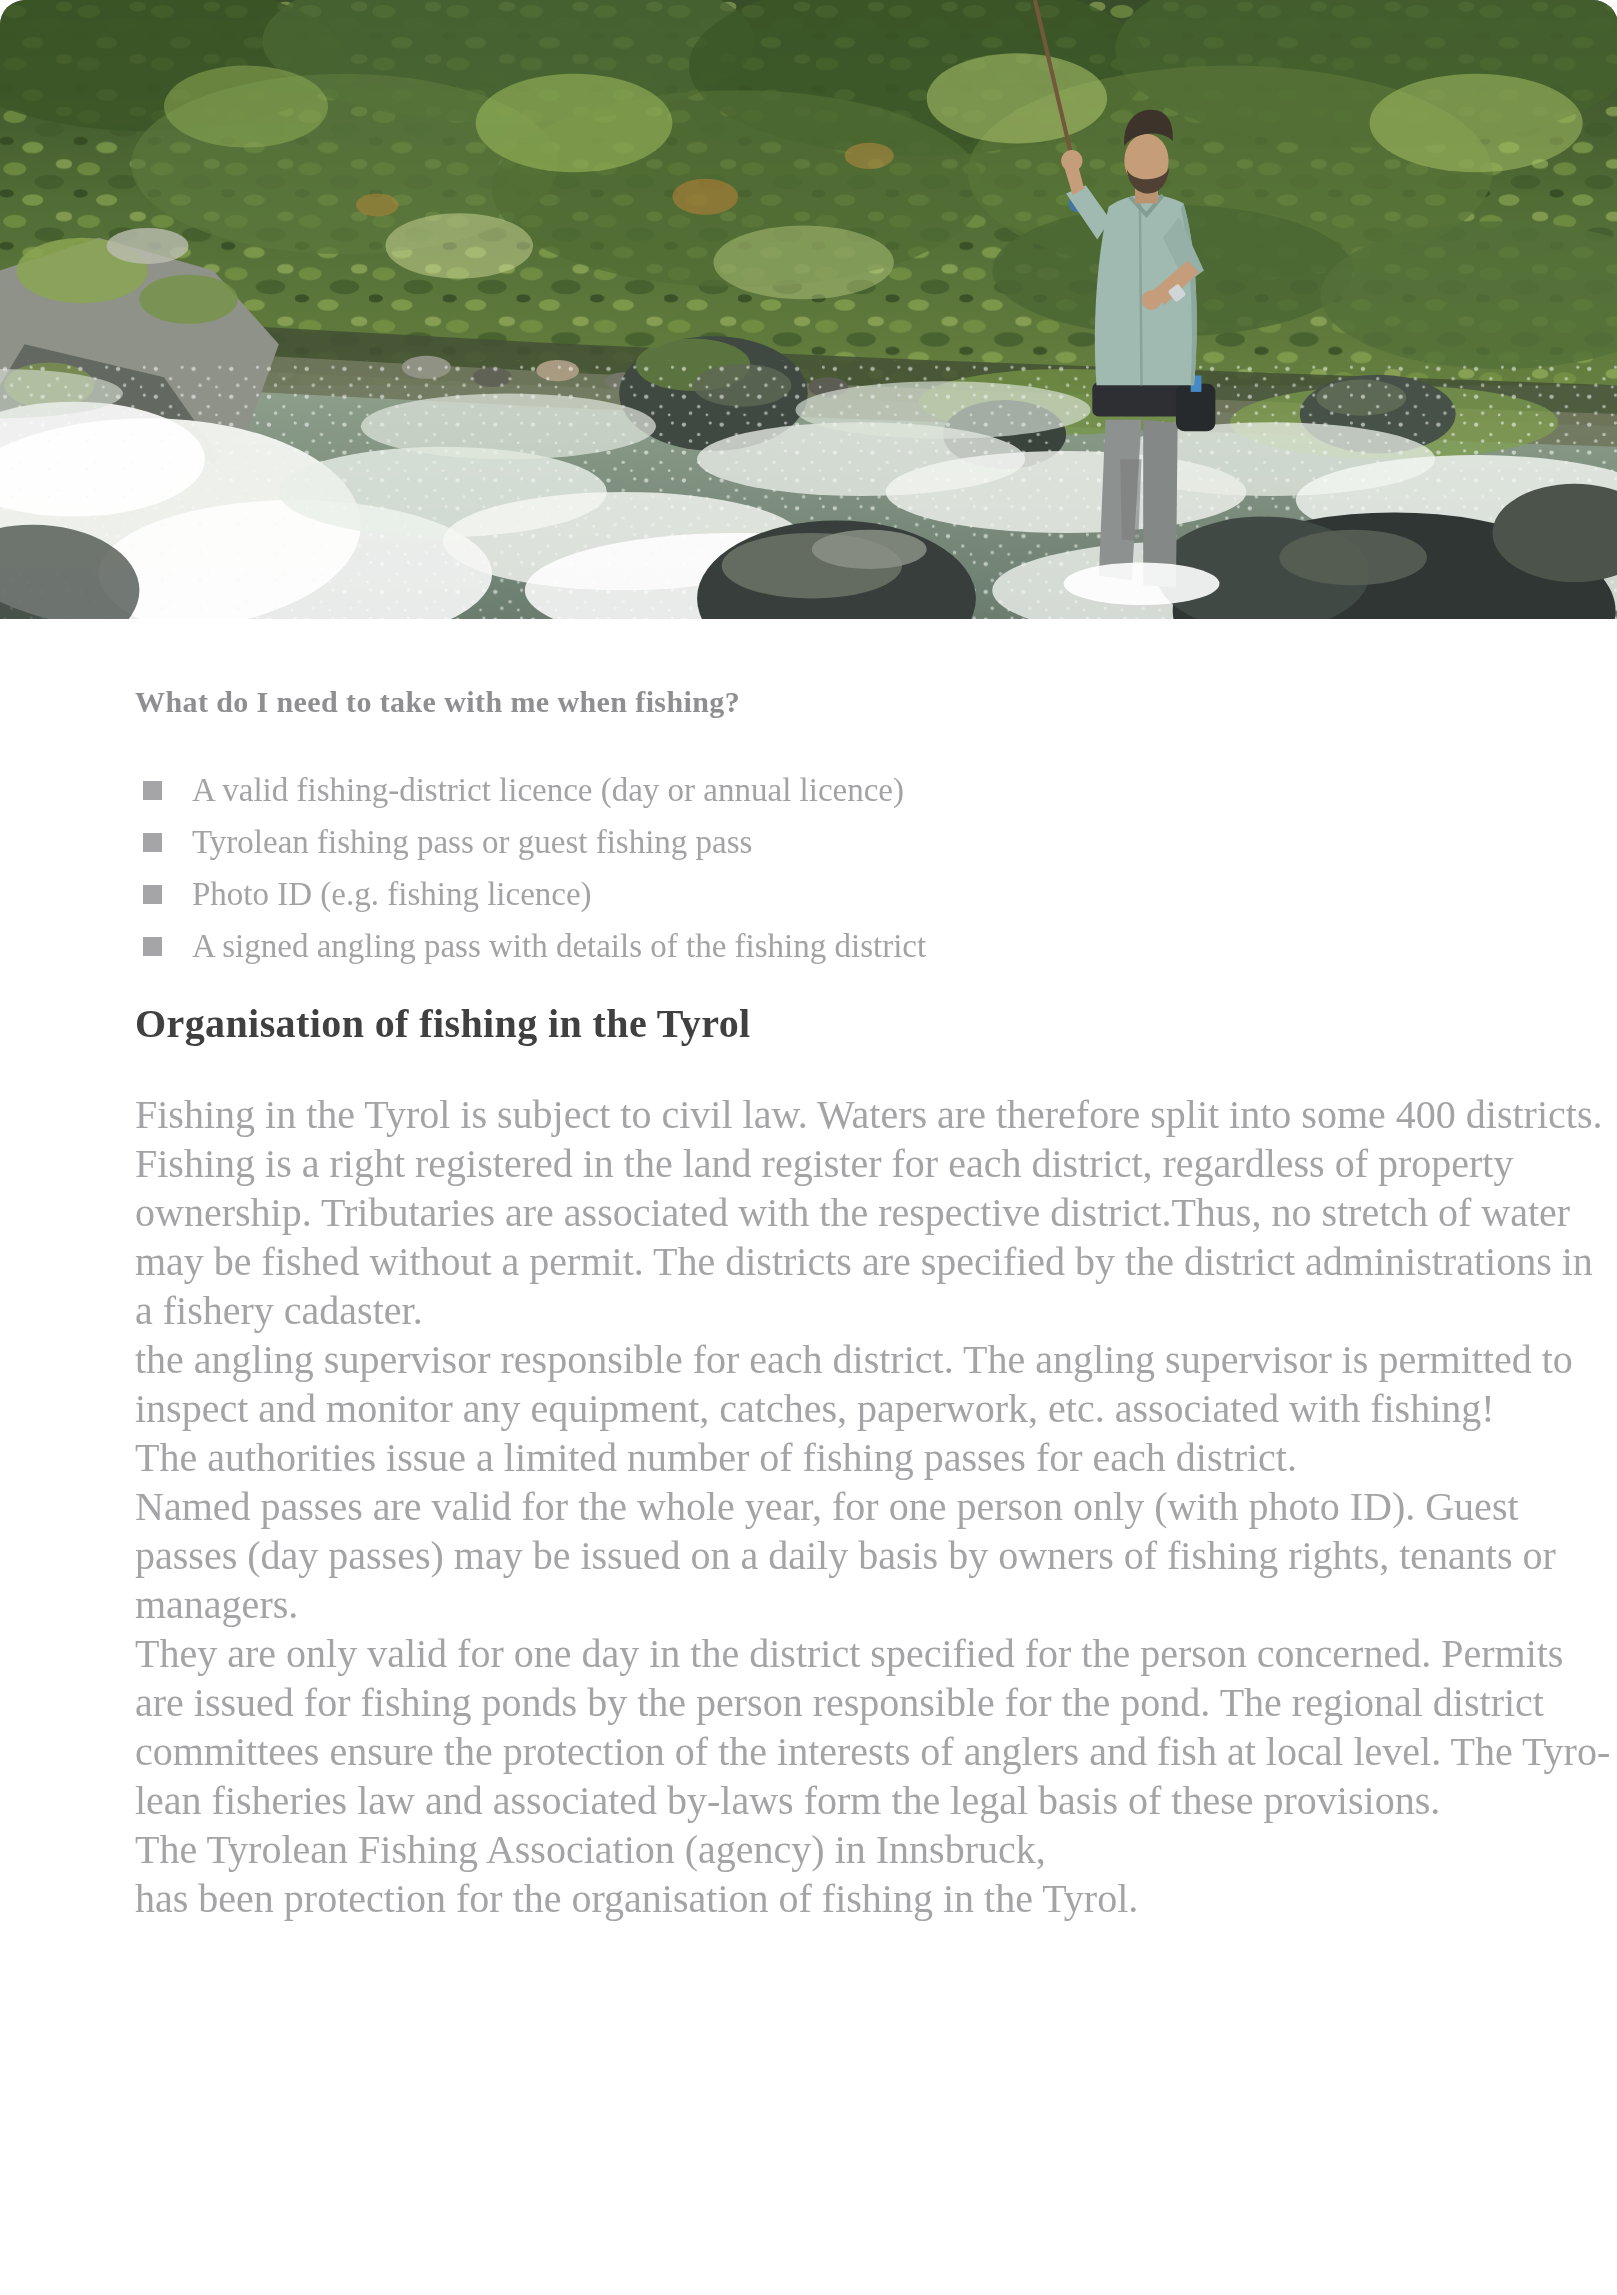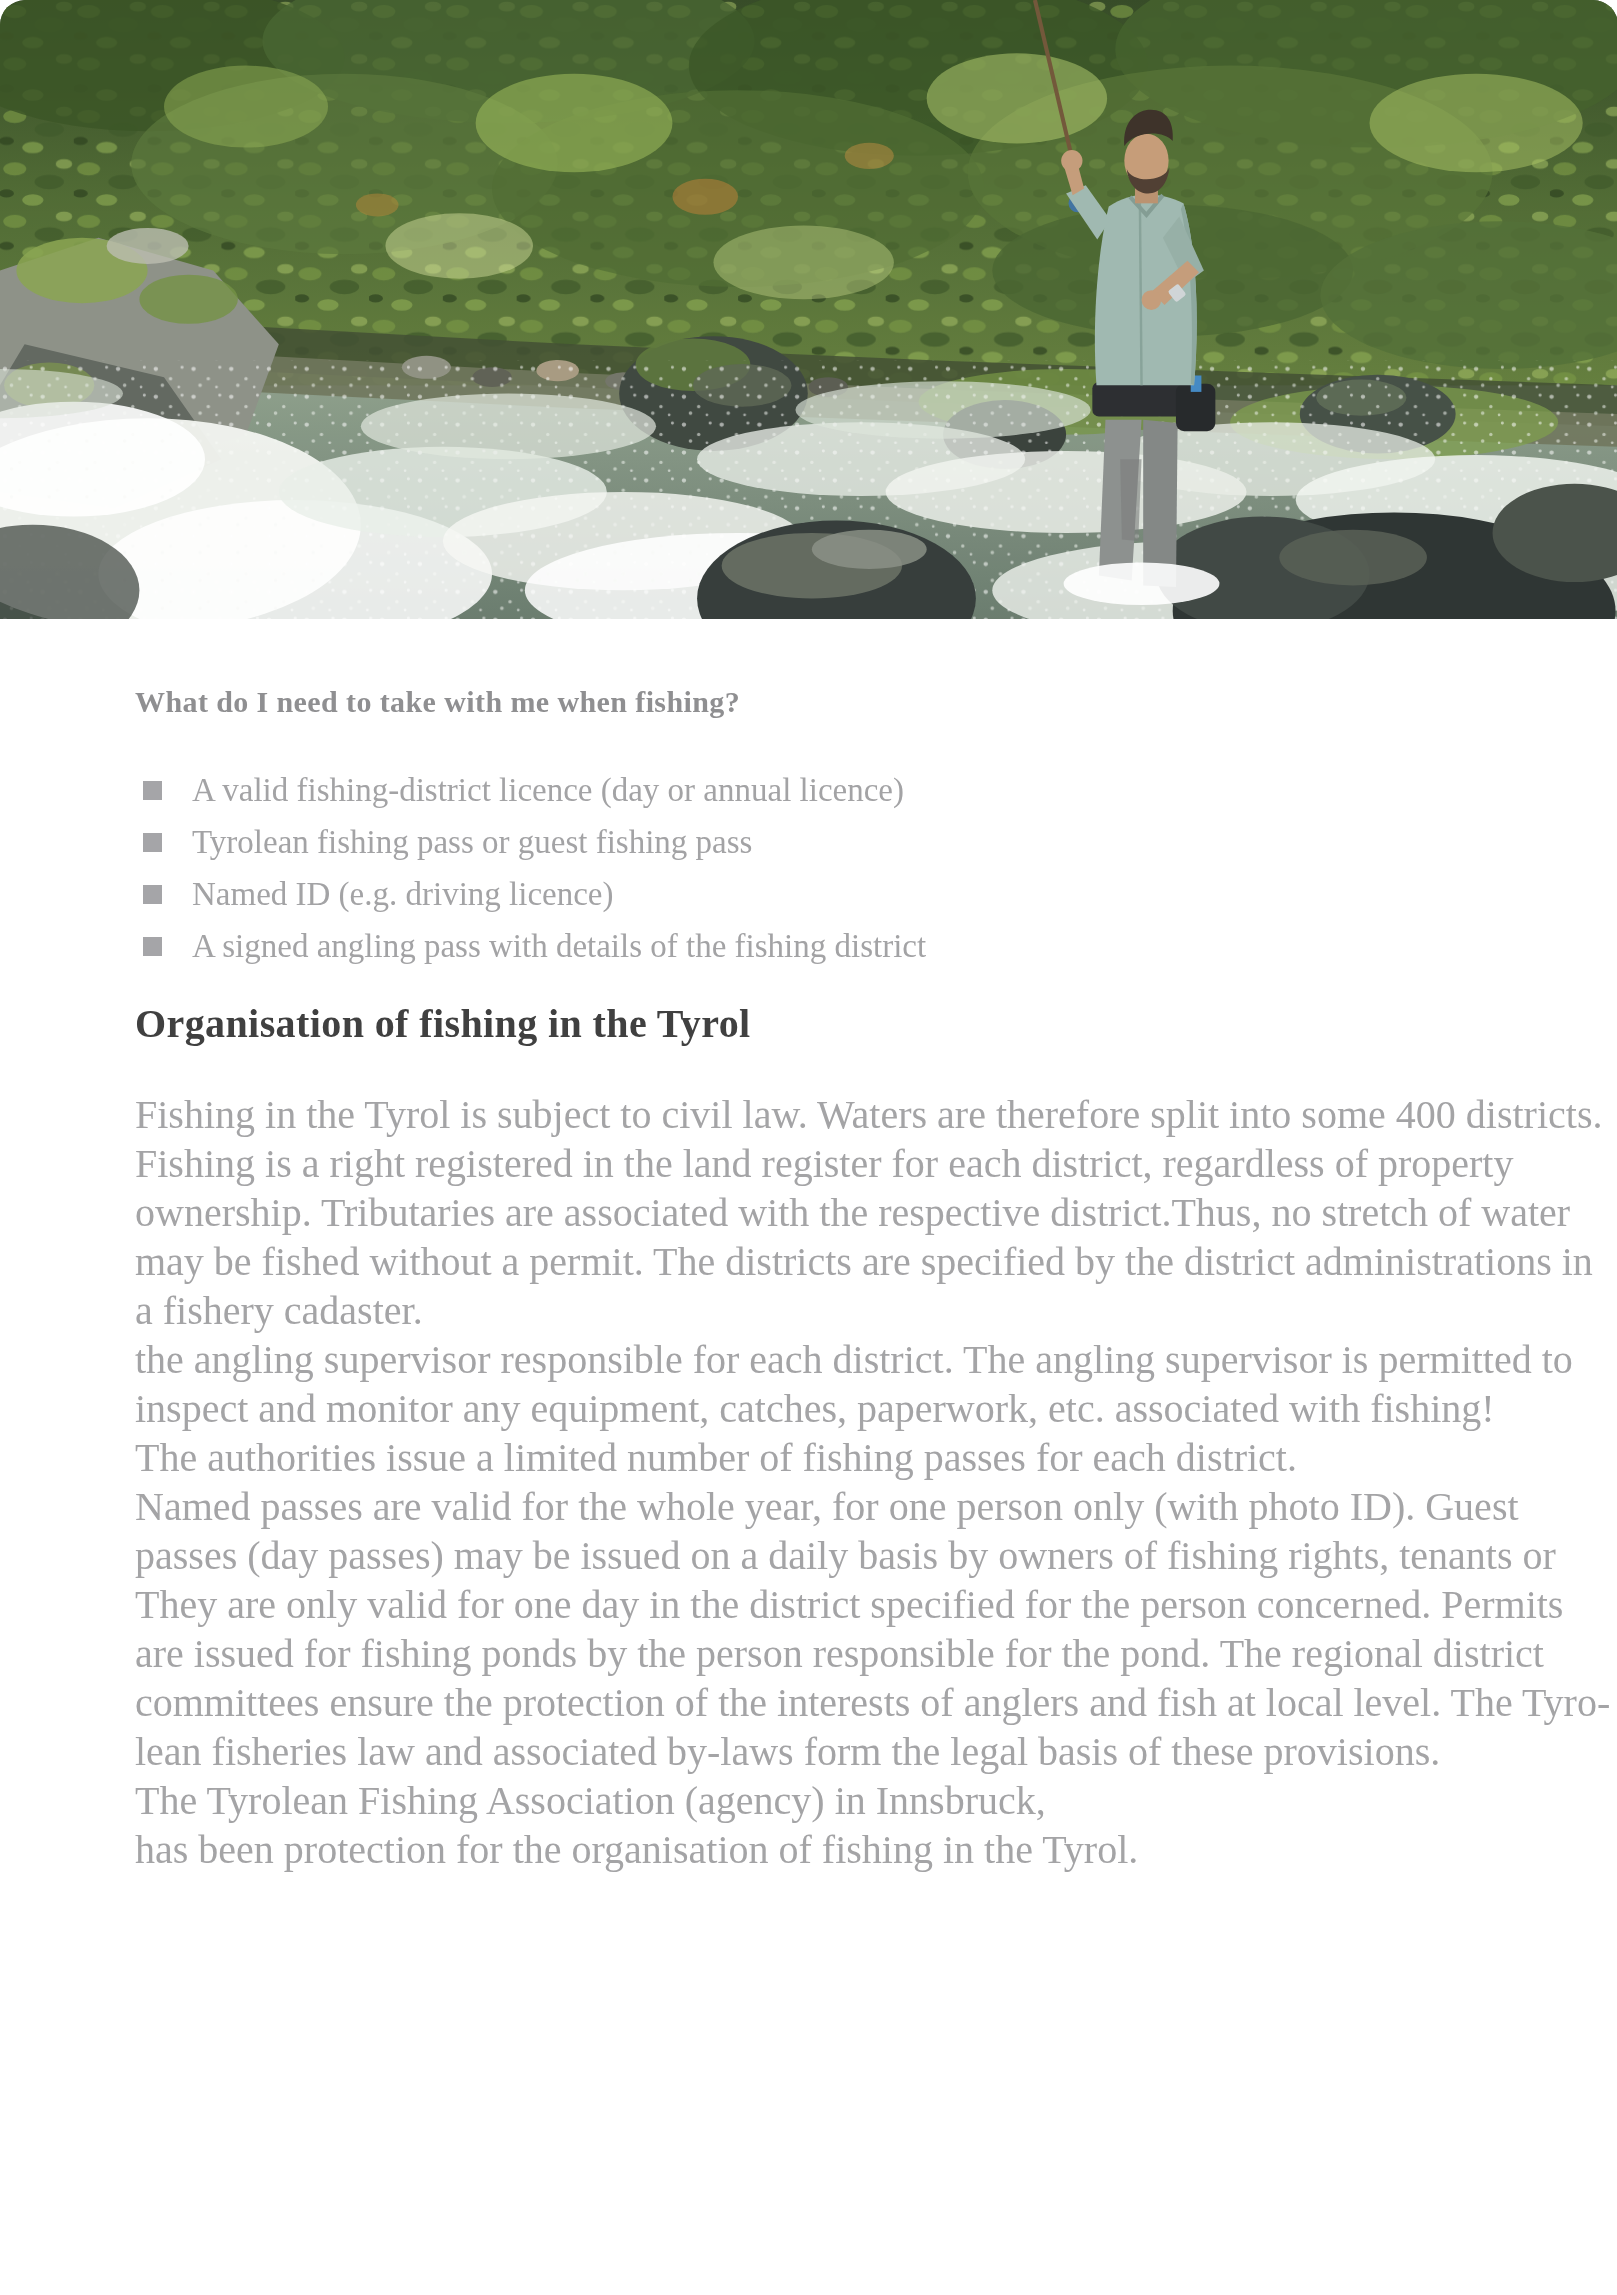--- a/index.html
+++ b/index.html
@@ -253,41 +253,42 @@
       <li>
         <span class="sq"></span>
         <span>A valid fishing-district licence (day or annual licence)</span>
       </li>
       <li>
         <span class="sq"></span>
         <span>Tyrolean fishing pass or guest fishing pass</span>
       </li>
       <li>
         <span class="sq"></span>
-        <span>Named ID (e.g. driving licence)</span>
+        <span>Photo ID (e.g. fishing licence)</span>
       </li>
       <li>
         <span class="sq"></span>
         <span>A signed angling pass with details of the fishing district</span>
       </li>
     </ul>
 
   <div class="org-heading">Organisation of fishing in the Tyrol</div>
 
   <div class="body-text">
       <div class="ln">Fishing in the Tyrol is subject to civil law. Waters are therefore split into some 400 districts.</div>
       <div class="ln">Fishing is a right registered in the land register for each district, regardless of property</div>
       <div class="ln">ownership. Tributaries are associated with the respective district.Thus, no stretch of water</div>
       <div class="ln">may be fished without a permit. The districts are specified by the district administrations in</div>
       <div class="ln">a fishery cadaster.</div>
       <div class="ln">the angling supervisor responsible for each district. The angling supervisor is permitted to</div>
       <div class="ln">inspect and monitor any equipment, catches, paperwork, etc. associated with fishing!</div>
       <div class="ln">The authorities issue a limited number of fishing passes for each district.</div>
       <div class="ln">Named passes are valid for the whole year, for one person only (with photo ID). Guest</div>
       <div class="ln">passes (day passes) may be issued on a daily basis by owners of fishing rights, tenants or</div>
+      <div class="ln">managers.</div>
       <div class="ln">They are only valid for one day in the district specified for the person concerned. Permits</div>
       <div class="ln">are issued for fishing ponds by the person responsible for the pond. The regional district</div>
       <div class="ln">committees ensure the protection of the interests of anglers and fish at local level. The Tyro-</div>
       <div class="ln">lean fisheries law and associated by-laws form the legal basis of these provisions.</div>
       <div class="ln">The Tyrolean Fishing Association (agency) in Innsbruck,</div>
       <div class="ln">has been protection for the organisation of fishing in the Tyrol.</div>
     </div>
 
   <div class="divider"></div>
   <div class="logo">Stanglwirt</div>

